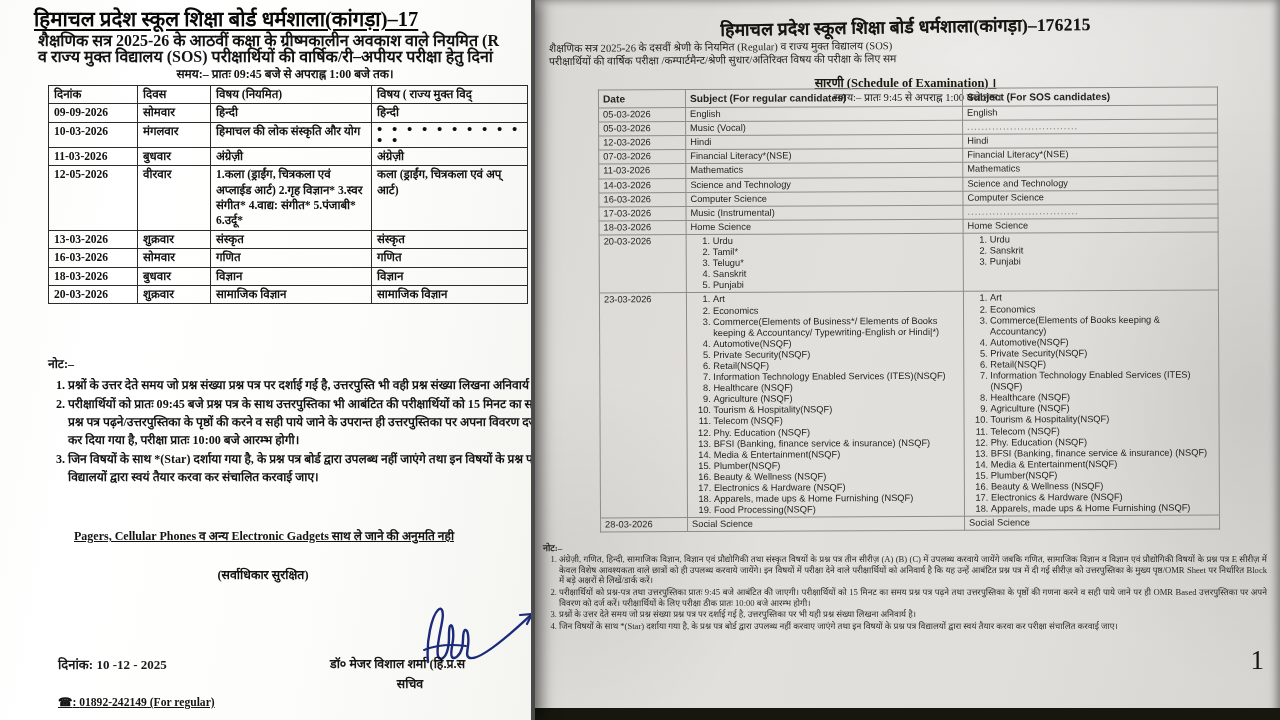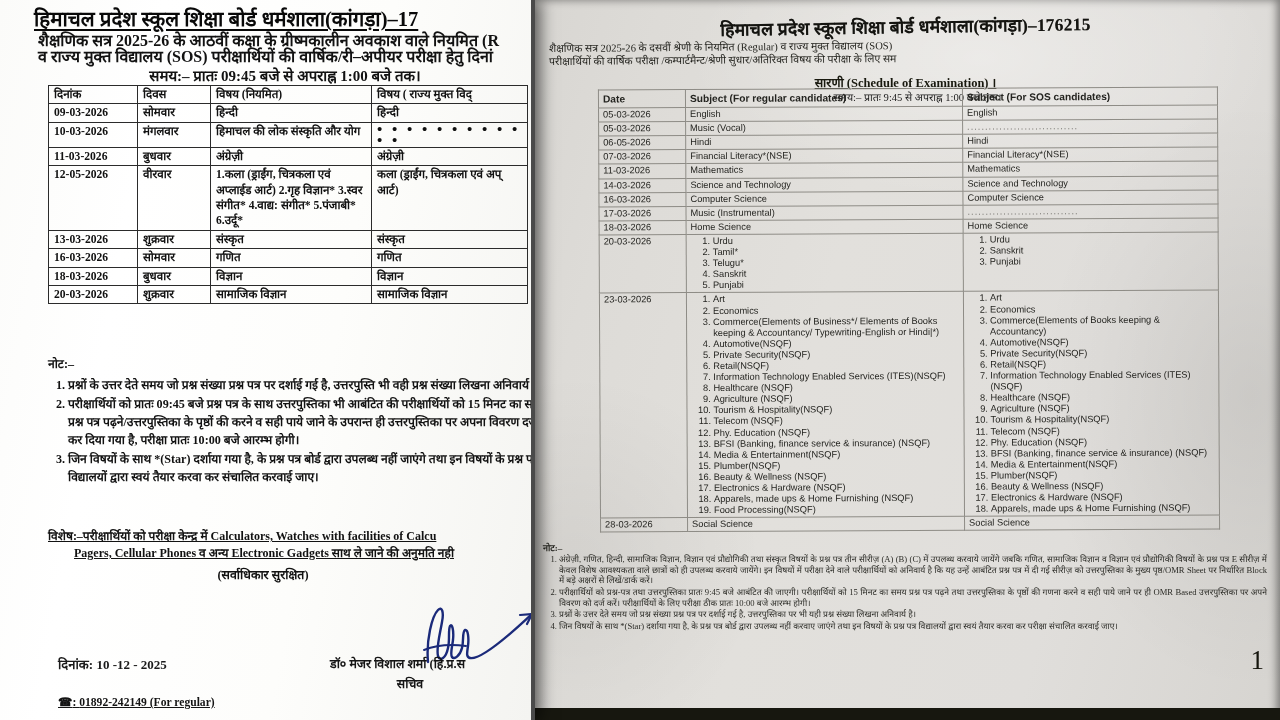--- a/index.html
+++ b/index.html
@@ -109,21 +109,21 @@
     color:#090909;
   }
   .l-sub{
     position:absolute;left:38px;top:33px;width:500px;
     font-family:"Liberation Serif", serif;
     font-size:16px;line-height:15.6px;font-weight:bold;color:#121212;
     white-space:nowrap;
   }
   .l-time{
     position:absolute;left:70px;top:65px;width:430px;text-align:center;
-    font-family:"Liberation Serif", serif;font-size:15px;font-weight:bold;color:#121212;
+    font-family:"Liberation Serif", serif;font-size:12px;font-weight:bold;color:#121212;
     white-space:nowrap;
   }
   #l-table{
     position:absolute;left:48px;top:85px;width:480px;
     border-collapse:collapse;font-family:"Liberation Serif", serif;
     font-size:11.6px;line-height:15.4px;color:#111;
   }
   #l-table td,#l-table th{
     border:1px solid #2b2b2b;padding:1px 5px;vertical-align:top;text-align:left;
     font-weight:bold;
@@ -200,21 +200,21 @@
             <td class="c-date">05-03-2026</td>
             <td class="c-reg">English</td>
             <td class="c-sos">English</td>
           </tr>
           <tr>
             <td class="c-date">05-03-2026</td>
             <td class="c-reg">Music (Vocal)</td>
             <td class="c-sos dots">...............................</td>
           </tr>
           <tr>
-            <td class="c-date">06-05-2026</td>
+            <td class="c-date">12-03-2026</td>
             <td class="c-reg">Hindi</td>
             <td class="c-sos">Hindi</td>
           </tr>
           <tr>
             <td class="c-date">07-03-2026</td>
             <td class="c-reg">Financial Literacy*(NSE)</td>
             <td class="c-sos">Financial Literacy*(NSE)</td>
           </tr>
           <tr>
             <td class="c-date">11-03-2026</td>
@@ -347,21 +347,21 @@
       <thead>
         <tr>
           <th class="c-dt">दिनांक</th>
           <th class="c-day">दिवस</th>
           <th class="c-reg">विषय (नियमित)</th>
           <th class="c-sos">विषय ( राज्य मुक्त विद्</th>
         </tr>
       </thead>
       <tbody id="l-tbody">
           <tr>
-            <td class="c-dt">09-03-2026</td>
+            <td class="c-dt">09-09-2026</td>
             <td class="c-day">सोमवार</td>
             <td class="c-reg">हिन्दी</td>
             <td class="c-sos">हिन्दी</td>
           </tr>
           <tr>
             <td class="c-dt">10-03-2026</td>
             <td class="c-day">मंगलवार</td>
             <td class="c-reg">हिमाचल की लोक संस्कृति और योग</td>
             <td class="c-sos l-dots">• • • • • • • • • • • •</td>
           </tr>
@@ -407,21 +407,20 @@
     <div class="l-note">
       <span class="nhead">नोट:–</span>
       <ol id="l-notes-list">
           <li>प्रश्नों के उत्तर देते समय जो प्रश्न संख्या प्रश्न पत्र पर दर्शाई गई है, उत्तरपुस्ति भी वही प्रश्न संख्या लिखना अनिवार्य है।</li>
           <li>परीक्षार्थियों को प्रातः 09:45 बजे प्रश्न पत्र के साथ उत्तरपुस्तिका भी आबंटित की परीक्षार्थियों को 15 मिनट का समय प्रश्न पत्र पढ़ने/उत्तरपुस्तिका के पृष्ठों की करने व सही पाये जाने के उपरान्त ही उत्तरपुस्तिका पर अपना विवरण दर्ज कर दिया गया है, परीक्षा प्रातः 10:00 बजे आरम्भ होगी।</li>
           <li>जिन विषयों के साथ *(Star) दर्शाया गया है, के प्रश्न पत्र बोर्ड द्वारा उपलब्ध नहीं जाएंगे तथा इन विषयों के प्रश्न पत्र विद्यालयों द्वारा स्वयं तैयार करवा कर संचालित करवाई जाए।</li>
         </ol>
     </div>
 
     <div class="l-spec">
-      <span class="ln1">विशेष:–परीक्षार्थियों को परीक्षा केन्द्र में Calculators, Watches with facilities of Calcu</span>
       <span class="ln2">Pagers, Cellular Phones व अन्य Electronic Gadgets साथ ले जाने की अनुमति नही</span>
     </div>
 
     <div class="l-reserve">(सर्वाधिकार सुरक्षित)</div>
 
     <svg class="l-signature" width="120" height="70" viewBox="0 0 120 70">
       <path d="M8 62 C6 40, 12 16, 18 10 C22 6, 24 12, 22 22 C20 34, 16 48, 18 56 C20 62, 26 58, 28 48 C30 40, 28 30, 30 26 C32 23, 34 30, 33 40 C32 48, 30 54, 32 57 C34 60, 40 56, 42 48 C44 40, 42 32, 45 30 C48 29, 49 38, 48 46 C47 53, 46 57, 50 58 C58 60, 80 44, 112 14" stroke="#1b2a7a" stroke-width="2.4" fill="none" stroke-linecap="round"></path>
       <path d="M112 14 L100 15 M112 14 L107 24" stroke="#1b2a7a" stroke-width="2.2" fill="none" stroke-linecap="round"></path>
       <path d="M4 50 C14 46, 30 44, 46 46" stroke="#1b2a7a" stroke-width="2" fill="none" stroke-linecap="round"></path>
     </svg>

